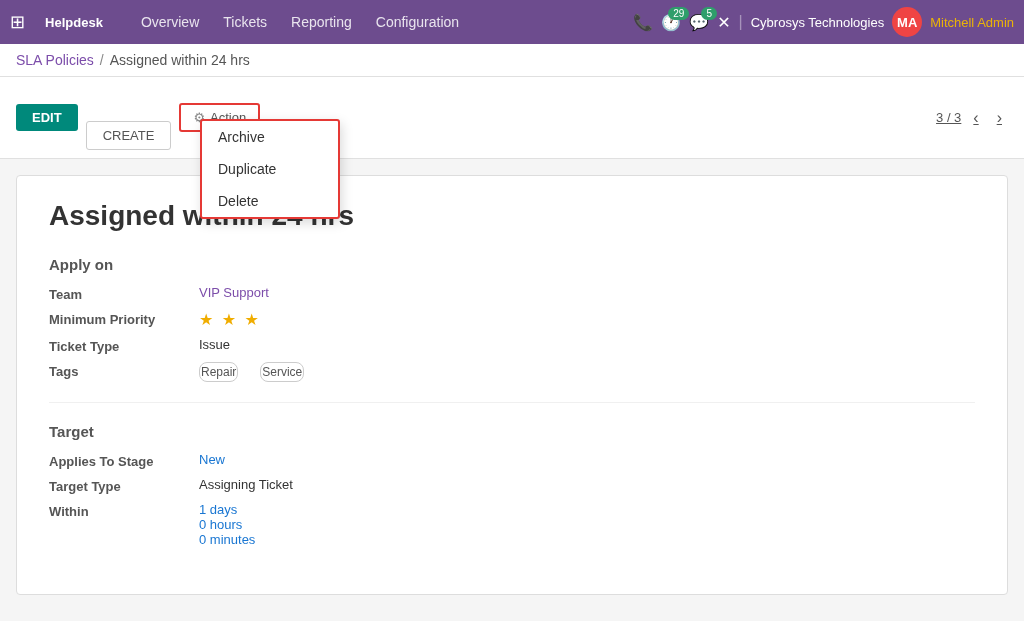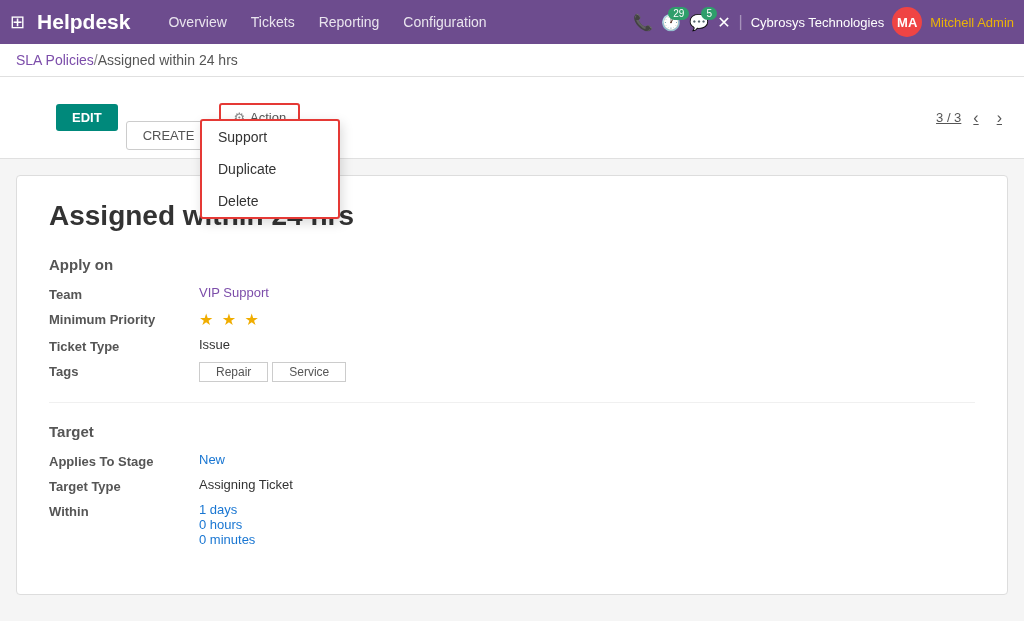--- a/index.html
+++ b/index.html
@@ -9,21 +9,21 @@
     .topnav {
       background: #6d4c8e;
       color: white;
       display: flex;
       align-items: center;
       height: 44px;
       padding: 0 10px;
       gap: 8px;
     }
     .topnav-grid-icon { font-size: 18px; cursor: pointer; margin-right: 4px; }
-    .topnav-brand { font-size: 21px; font-weight: bold; margin-right: 20px; color: white; }
+    .topnav-brand { font-size: 13px; font-weight: bold; margin-right: 20px; color: white; margin-left: 8px; }
     .topnav-menu { display: flex; gap: 4px; flex: 1; }
     .topnav-menu-item {
       color: rgba(255,255,255,0.85);
       padding: 4px 10px;
       cursor: pointer;
       border-radius: 3px;
       font-size: 14px;
     }
     .topnav-right { display: flex; align-items: center; gap: 8px; margin-left: auto; }
     .topnav-icon-btn {
@@ -57,20 +57,21 @@
     }
     .topnav-username { color: #eab308; font-size: 13px; }
 
     
     .breadcrumb-bar {
       background: white;
       padding: 8px 16px;
       border-bottom: 1px solid #e0e0e0;
       display: flex;
       align-items: center;
+      gap: 6px;
       font-size: 14px;
     }
     .breadcrumb-link { color: #7c4daa; cursor: pointer; }
     .breadcrumb-sep { color: #888; }
     .breadcrumb-current { color: #555; }
 
     
     .toolbar {
       background: white;
       padding: 8px 16px;
@@ -82,21 +83,20 @@
     }
     .btn-edit {
       background: #00897b;
       color: white;
       border: none;
       padding: 6px 16px;
       border-radius: 3px;
       cursor: pointer;
       font-size: 13px;
       font-weight: bold;
-      margin-left: 40px;
     }
     .btn-create {
       background: white;
       color: #555;
       border: 1px solid #ccc;
       padding: 6px 16px;
       border-radius: 3px;
       cursor: pointer;
       font-size: 13px;
       margin-top: 36px;
@@ -175,25 +175,25 @@
       min-width: 150px;
       font-size: 13px;
       padding-top: 2px;
     }
     .field-value { color: #333; font-size: 13px; }
     .field-value-link { color: #7c4daa; cursor: pointer; font-size: 13px; }
     .stars { color: #f0ad00; font-size: 16px; letter-spacing: 2px; }
     .tag {
       display: inline-block;
       border: 1px solid #ccc;
-      border-radius: 0;
-      padding: 2px 16px;
+      border-radius: 8px;
+      padding: 2px 1px;
       font-size: 12px;
       color: #555;
-      margin-right: 0;
+      margin-right: 18px;
     }
     .section-divider { border: none; border-top: 1px solid #f0f0f0; margin: 20px 0; }
     .field-value-blue { color: #1976d2; font-size: 13px; }
   </style>
 </head>
 <body>
 
 <nav class="topnav">
   <span class="topnav-grid-icon">⊞</span>
   <span class="topnav-brand">Helpdesk</span>
@@ -231,21 +231,21 @@
 
 <div class="toolbar">
   <button class="btn-edit">EDIT</button>
   <button class="btn-create">CREATE</button>
   <button class="btn-action">
     <span class="action-gear">⚙</span>
     <span>Action</span>
   </button>
 
   <div class="dropdown-menu">
-    <div class="dropdown-item">Support</div>
+    <div class="dropdown-item">Archive</div>
     <div class="dropdown-item">Duplicate</div>
     <div class="dropdown-item">Delete</div>
   </div>
 
   <div class="toolbar-spacer"></div>
   <div class="pagination">
     <span>3 / 3</span>
     <button class="page-nav-btn">‹</button>
     <button class="page-nav-btn">›</button>
   </div>

